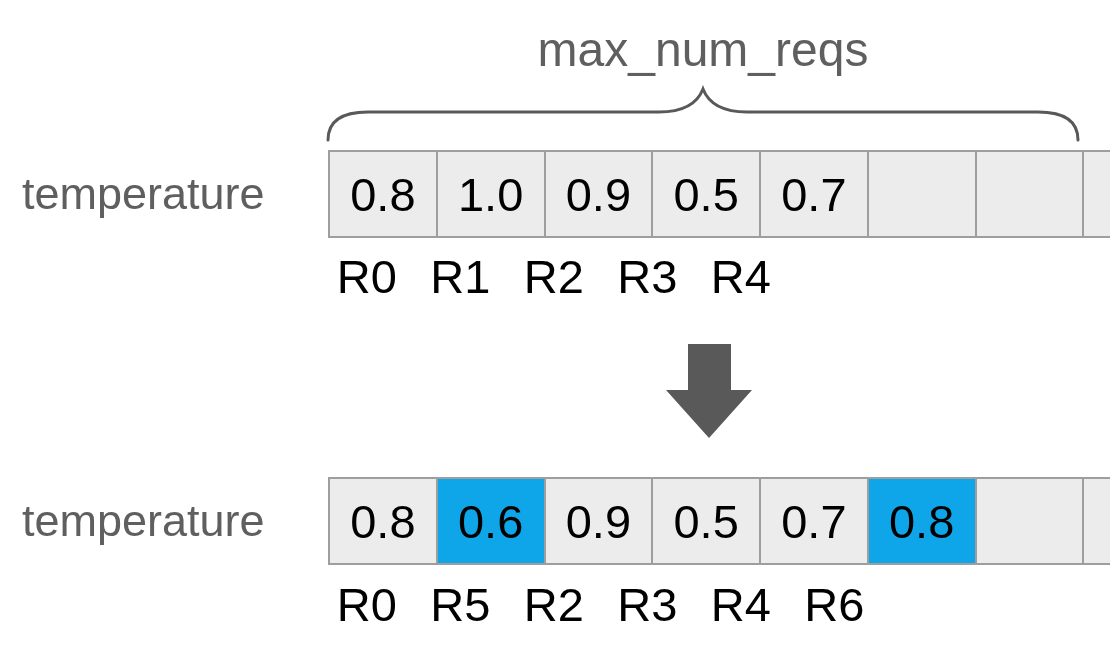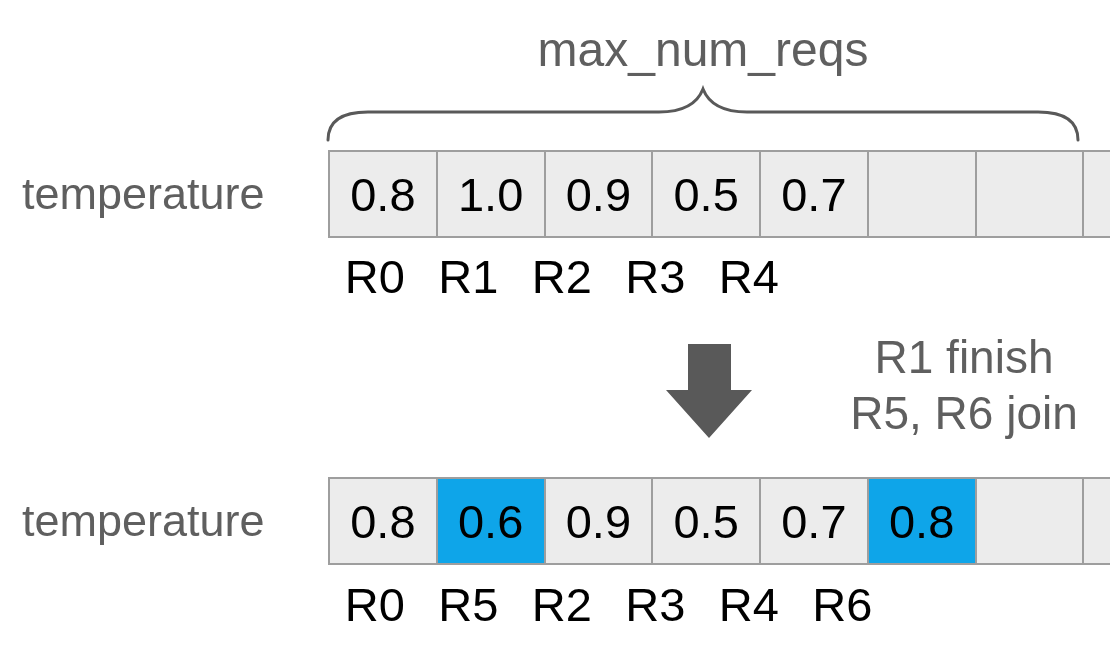--- a/index.html
+++ b/index.html
@@ -50,21 +50,21 @@
     border-right: 2px solid #9e9e9e;
     display: flex; align-items: center; justify-content: center;
     font-size: 47px;
     color: #000000;
   }
   .cell:last-child { border-right: none; }
   .cell.hl { background: #0ea5e9; }
 
   .req-labels {
     position: absolute;
-    left: 328px; width: 748px;
+    left: 320px; width: 748px;
     display: flex;
     line-height: 1;
   }
   .req-labels.before { top: 253px; }
   .req-labels.after  { top: 581px; }
   .req-label {
     flex: 1 1 0;
     text-align: center;
     font-size: 47px;
     color: #000000;
@@ -115,24 +115,20 @@
     <div class="req-label">R4</div>
     <div class="req-label"></div>
     <div class="req-label"></div>
     <div class="req-label"></div>
   </div>
 
   <svg class="arrow" width="86" height="94" viewBox="0 0 86 94">
     <polygon points="22,0 65,0 65,46 86,46 43,94 0,46 22,46" fill="#595959"></polygon>
   </svg>
 
-  <div class="transition-note">
-    <div>R1 finish</div>
-    <div>R5, R6 join</div>
-  </div>
 
   <div class="row-label after">temperature</div>
 
   <div class="array after">
     <div class="cell">0.8</div>
     <div class="cell hl">0.6</div>
     <div class="cell">0.9</div>
     <div class="cell">0.5</div>
     <div class="cell">0.7</div>
     <div class="cell hl">0.8</div>

